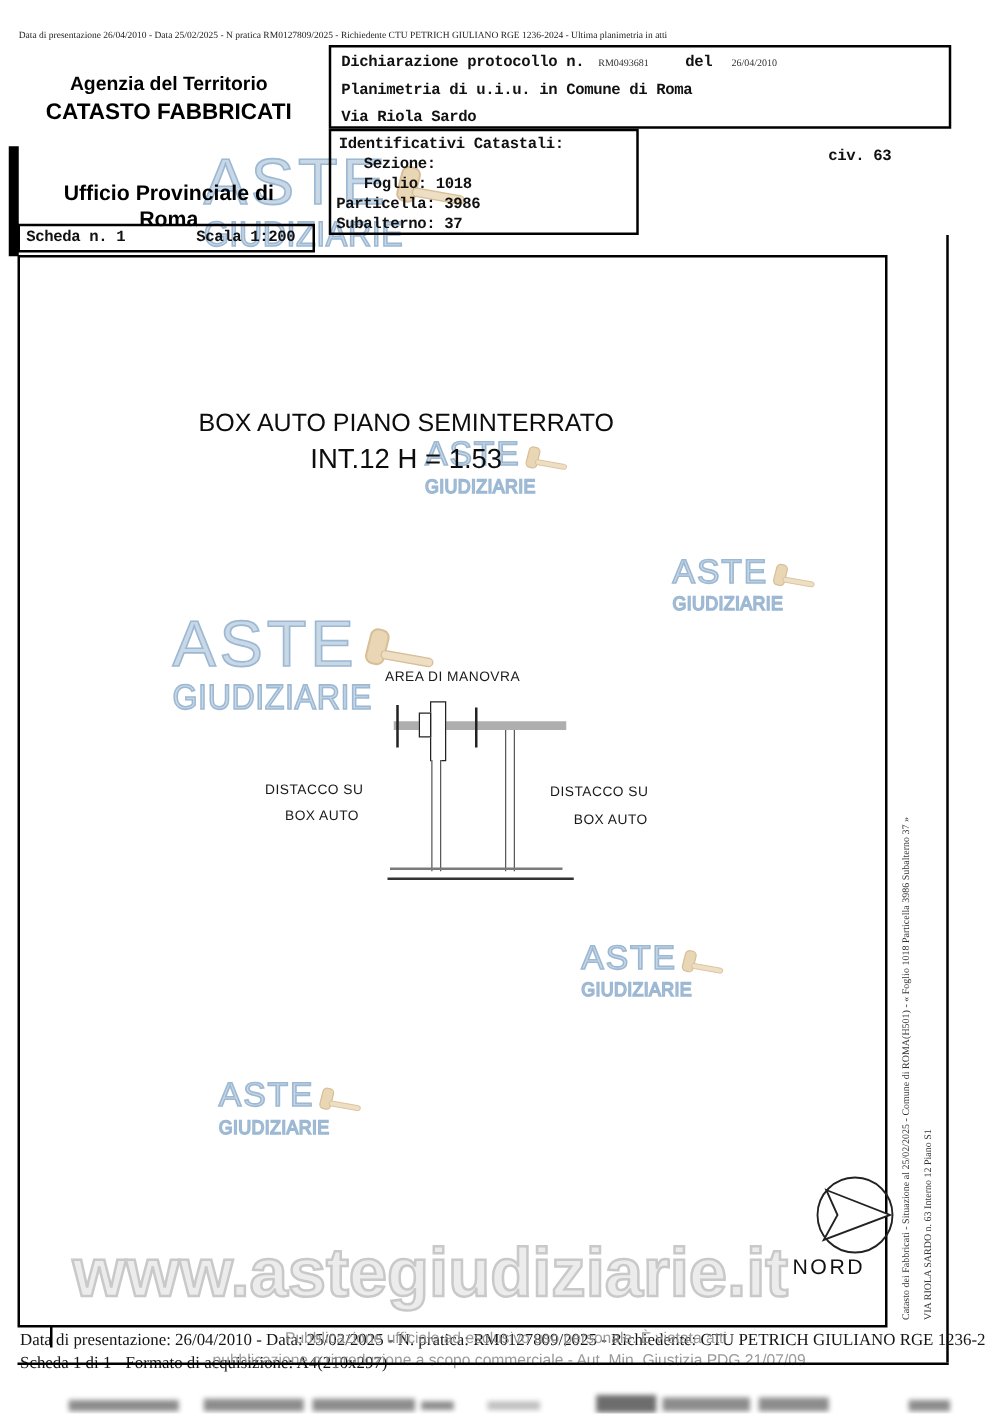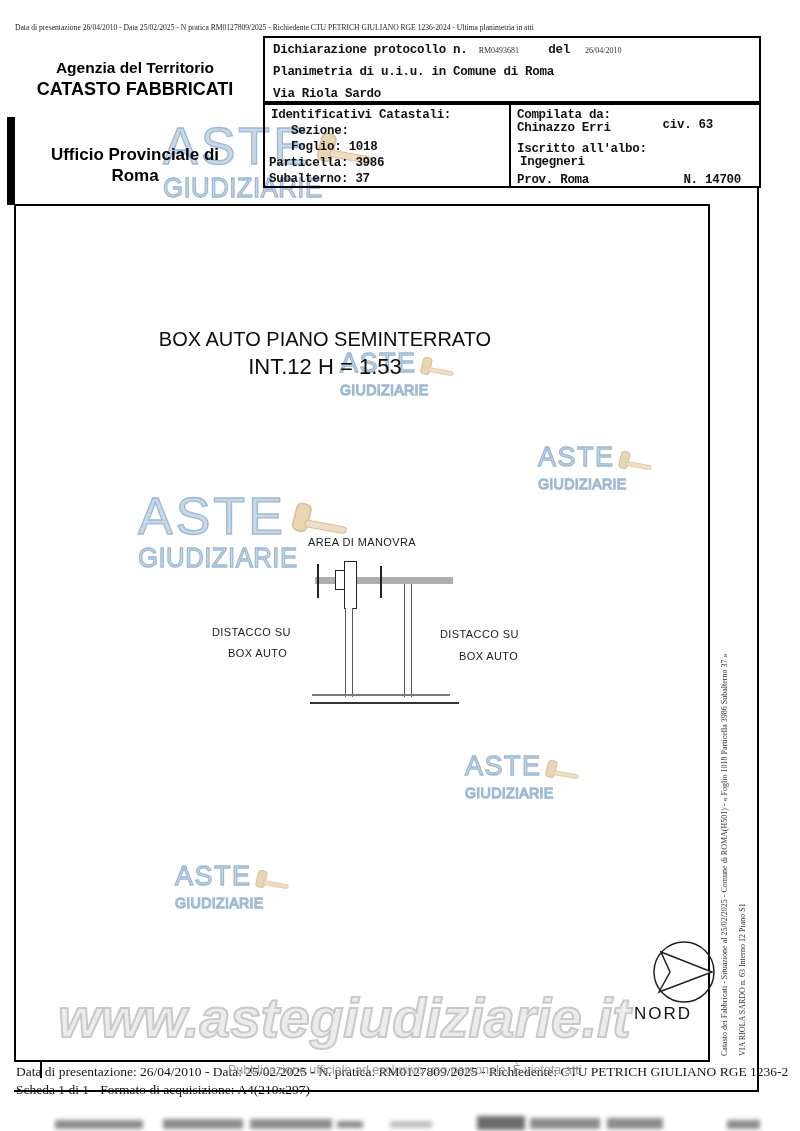--- a/index.html
+++ b/index.html
@@ -73,29 +73,25 @@
     <div class="abs mono" style="left:4px;top:51px;">
       <span>Particella:</span>
       <span>3986</span>
     </div>
     <div class="abs mono" style="left:4px;top:67px;">
       <span>Subalterno:</span>
       <span>37</span>
     </div>
   </div>
 
-  <div class="abs box z3" style="left:509px;top:103px;width:252px;height:85px;">
-    <div class="abs mono" style="left:6px;top:3px;">Compilata da:</div>
-    <div class="abs mono" style="left:6px;top:16px;">Chinazzo Erri</div>
-    <div class="abs mono" style="left:6px;top:37px;">Iscritto all'albo:</div>
-    <div class="abs mono" style="left:9px;top:50px;">Ingegneri</div>
-    <div class="abs mono" style="left:6px;top:68px;">Prov. Roma</div>
-    <div class="abs mono" style="right:18px;top:68px;">N. 14700</div>
-  </div>
-
+
+  <div class="abs box z3" style="left:14px;top:179px;width:238px;height:23px;">
+    <span class="abs mono" style="left:5px;top:2px;">Scheda n. 1</span>
+    <span class="abs mono" style="left:141px;top:2px;">Scala 1:200</span>
+  </div>
 
   <div class="abs box" style="left:14px;top:204px;width:696px;height:858px;border-width:2px;"></div>
 
   <div class="abs" style="left:757px;top:188px;width:2px;height:902px;background:#000;"></div>
   <div class="abs" style="left:14px;top:1090px;width:745px;height:2px;background:#000;z-index:5;"></div>
   <div class="abs" style="left:40px;top:1060px;width:2px;height:18px;background:#000;z-index:5;"></div>
 
   <div class="abs wm wm-lg" style="left:163px;top:120px;">
     <div class="wm-top">
       <span class="aste">ASTE</span>
@@ -155,21 +151,21 @@
     <div class="wm-top">
       <span class="aste">ASTE</span>
       <svg class="gavel" viewBox="0 0 60 40">
         <rect x="6" y="5" width="13" height="25" rx="5" transform="rotate(14 12 18)" fill="#e9d6b4" stroke="#d9bf98" stroke-width="1.5"></rect>
         <rect x="16" y="20" width="38" height="6" rx="3" transform="rotate(10 16 20)" fill="#eedfc4" stroke="#d9bf98" stroke-width="1"></rect>
       </svg>
     </div>
     <span class="giud">GIUDIZIARIE</span>
   </div>
 
-  <div class="abs urlwm" style="left:58px;top:986px;font-style:italic;">www.astegiudiziarie.it</div>
+  <div class="abs urlwm" style="left:58px;top:986px;">www.astegiudiziarie.it</div>
 
   <div class="abs z3" style="left:90px;top:326px;width:470px;text-align:center;color:#0d0d0d;">
     <div style="font-size:20px;line-height:26px;">BOX AUTO PIANO SEMINTERRATO</div>
     <div style="font-size:22px;line-height:26px;margin-top:2px;">INT.12 H = 1.53</div>
   </div>
 
   <div class="abs lbl z3" style="left:308px;top:536px;">AREA DI MANOVRA</div>
 
   <div class="abs z2" style="left:315px;top:577px;width:138px;height:7px;background:#aeaeae;"></div>
   <div class="abs z2" style="left:317px;top:564px;width:2px;height:34px;background:#222;"></div>
@@ -191,20 +187,21 @@
     <path d="M13 16 L64 36 L11 56 L22 36 Z" fill="#fff" stroke="#222" stroke-width="1.5" stroke-linejoin="miter"></path>
   </svg>
   <div class="abs z3" style="left:634px;top:1004px;font-size:17px;letter-spacing:2px;color:#111;">NORD</div>
 
   <div class="abs vtext z3" style="left:720px;top:1056px;">Catasto dei Fabbricati - Situazione al 25/02/2025 - Comune di ROMA(H501) - « Foglio 1018 Particella 3986 Subalterno 37 »</div>
   <div class="abs vtext z3" style="left:738px;top:1056px;">VIA RIOLA SARDO n. 63 Interno 12 Piano S1</div>
 
   <div class="abs foot-serif" style="left:16px;top:1064px;">Data di presentazione: 26/04/2010 - Data: 25/02/2025 - N. pratica: RM0127809/2025 - Richiedente: CTU PETRICH GIULIANO RGE 1236-2</div>
   <div class="abs foot-serif" style="left:16px;top:1082px;">Scheda 1 di 1 - Formato di acquisizione: A4(210x297)</div>
   <div class="abs foot-overlay" style="left:228px;top:1063px;">Pubblicazione ufficiale ad esclusivo uso personale. È vietata atti</div>
+  <div class="abs foot-overlay" style="left:170px;top:1081px;">pubblicazione o riproduzione a scopo commerciale - Aut. Min. Giustizia PDG 21/07/09</div>
 
   <div class="abs smudge" style="left:55px;top:1120px;width:88px;height:9px;"></div>
   <div class="abs smudge" style="left:163px;top:1119px;width:80px;height:10px;"></div>
   <div class="abs smudge" style="left:250px;top:1119px;width:82px;height:10px;"></div>
   <div class="abs smudge" style="left:337px;top:1121px;width:26px;height:7px;"></div>
   <div class="abs smudge" style="left:390px;top:1121px;width:42px;height:7px;opacity:.3;"></div>
   <div class="abs smudge" style="left:477px;top:1116px;width:48px;height:14px;opacity:.7;"></div>
   <div class="abs smudge" style="left:530px;top:1118px;width:70px;height:11px;"></div>
   <div class="abs smudge" style="left:607px;top:1118px;width:56px;height:11px;"></div>
   <div class="abs smudge" style="left:727px;top:1120px;width:33px;height:9px;"></div>

